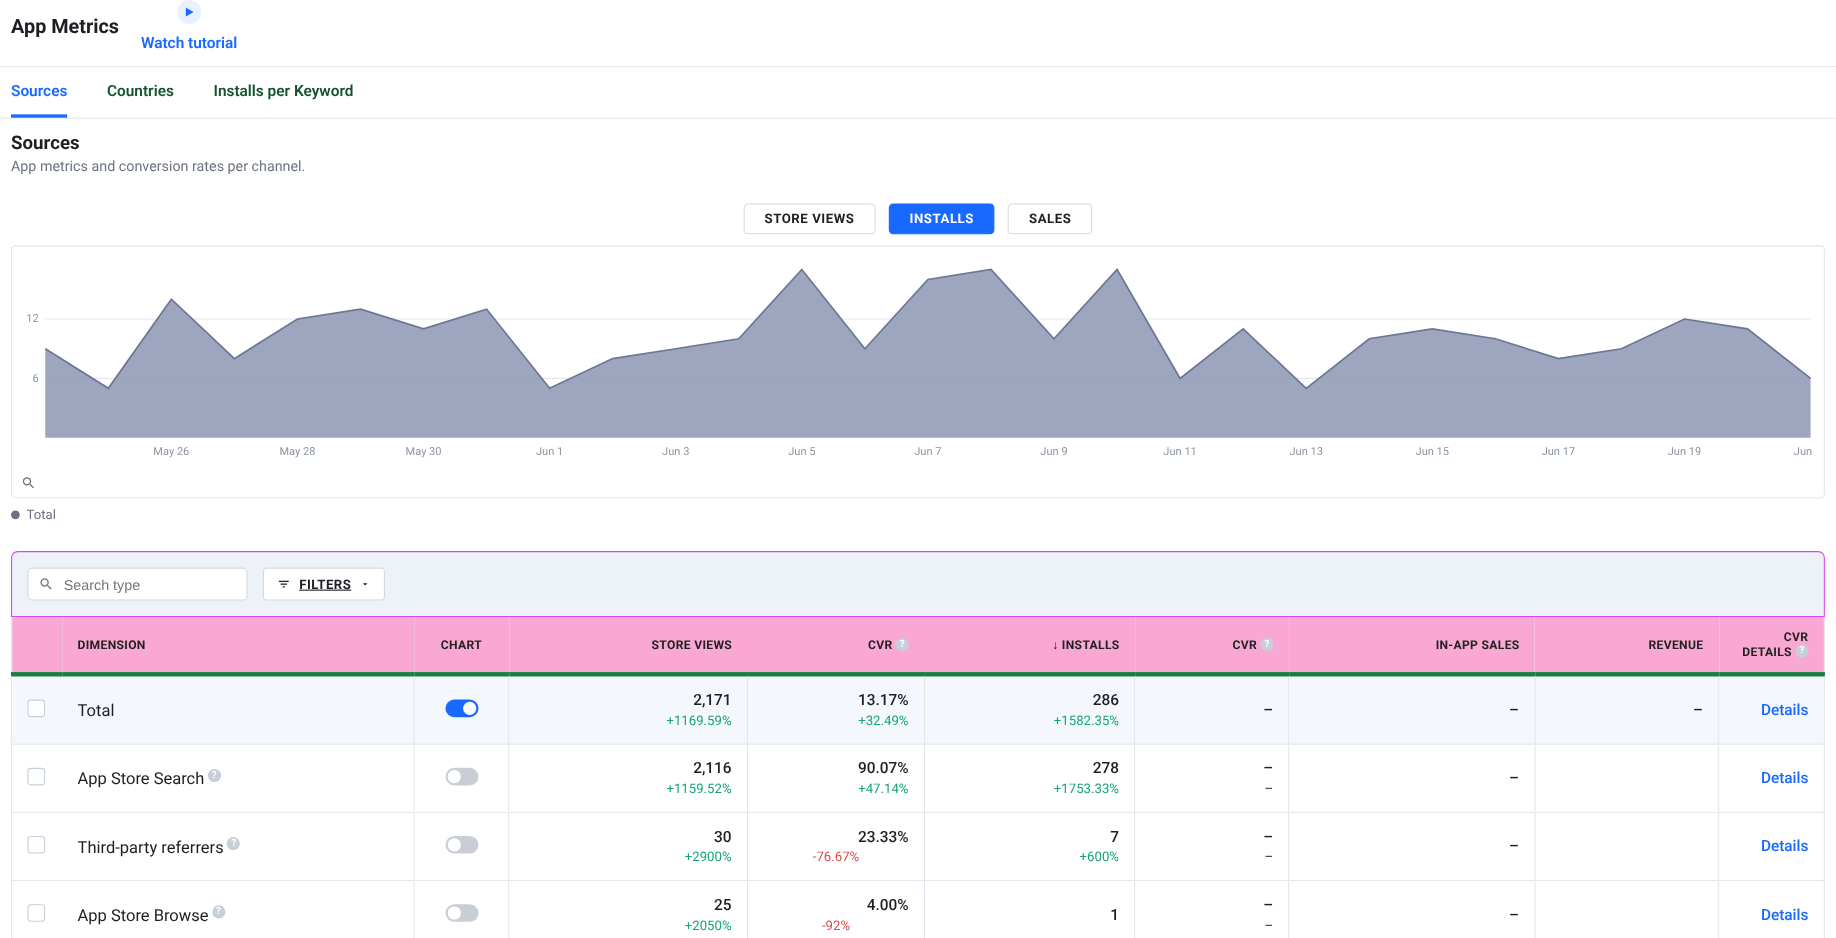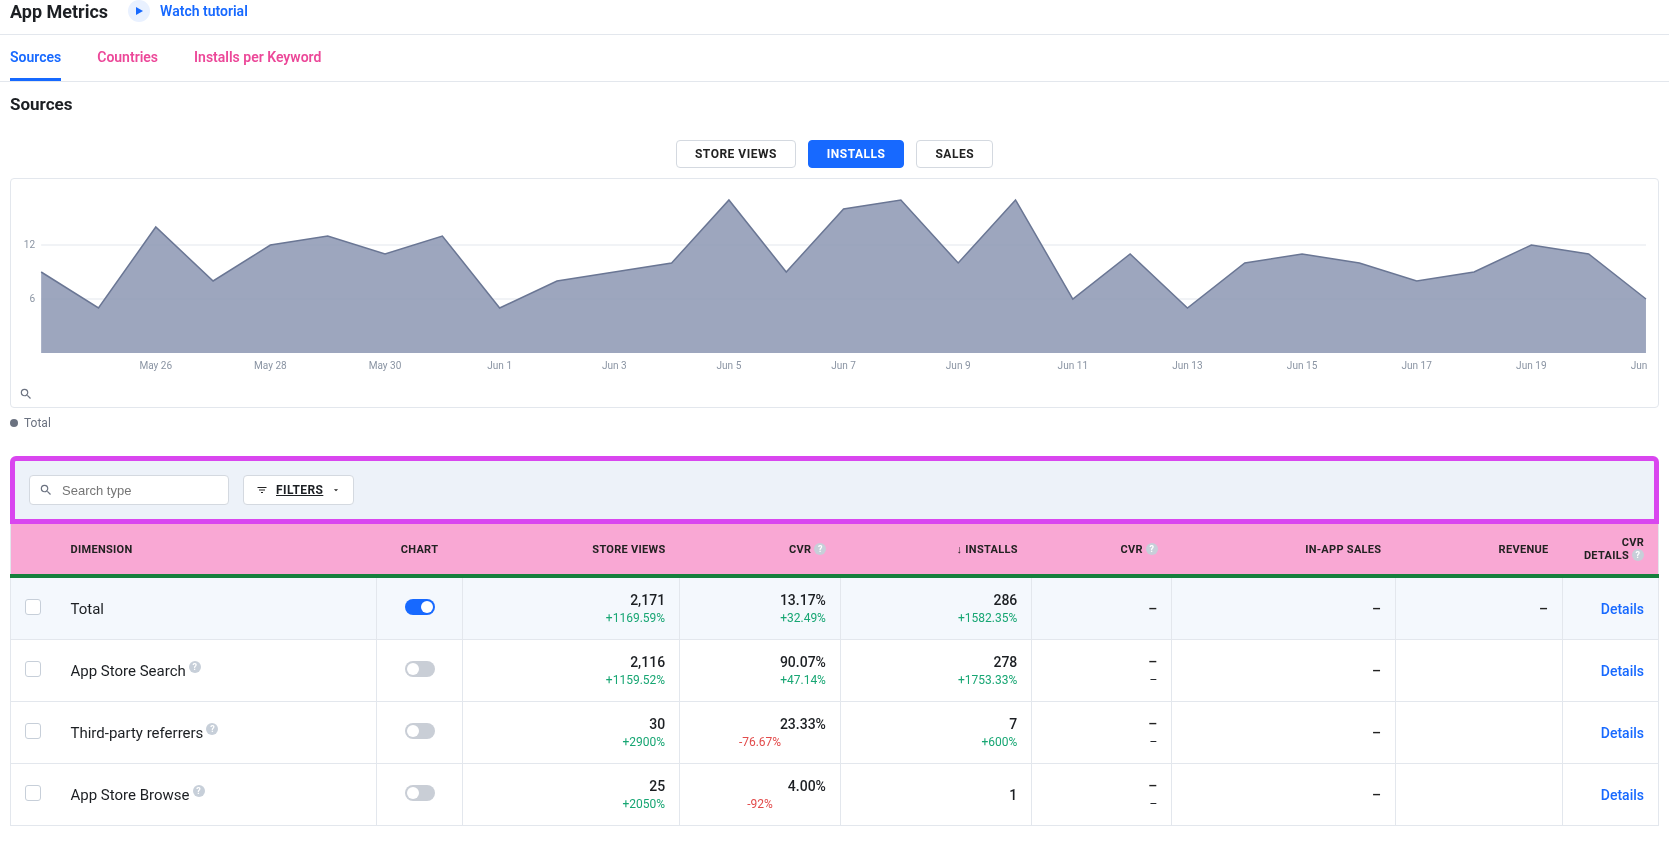--- a/index.html
+++ b/index.html
@@ -1,35 +1,35 @@
 <!DOCTYPE html>
 <html><head>
 <meta charset="utf-8">
 <style>
   * { box-sizing: border-box; }
   html, body { margin:0; padding:0; font-family:-apple-system,BlinkMacSystemFont,"Segoe UI",Roboto,Helvetica,Arial,sans-serif; color:#1c1f23; background:#fff; }
   body { width:1669px; }
   .top-bar { display:flex; align-items:center; padding:0 10px 12px 10px; border-bottom:1px solid #e3e7ed; }
   .page-title { font-size:18px; font-weight:700; margin-right:20px; }
-  .tutorial-link { display:flex; align-items:center; color:#1769ff; font-weight:600; font-size:14px; cursor:pointer; gap:10px;}
+  .tutorial-link { display:flex; align-items:center; color:#1769ff; font-weight:600; font-size:14px; cursor:pointer; gap:10px;flex-direction:column;}
   .play-badge { width:22px; height:22px; border-radius:50%; background:#e9f1ff; display:flex; align-items:center; justify-content:center; }
   .play-badge svg { fill:#1769ff; }
   .tabs { display:flex; gap:36px; padding:0 10px; border-bottom:1px solid #e3e7ed; }
-  .tab { padding:14px 0 13px 0; font-size:14px; font-weight:600; color:#ec4899; cursor:pointer; border-bottom:3px solid transparent; }
+  .tab { padding:14px 0 13px 0; font-size:14px; font-weight:600; color:#14532d; cursor:pointer; border-bottom:3px solid transparent; }
   .tab.active { color:#1769ff; border-bottom-color:#1769ff; }
   .section-head { padding:12px 10px 4px 10px; }
   .section-head .h { font-size:17px; font-weight:700; }
   .section-head .sub { font-size:13px; color:#6b7280; margin-top:4px; }
   .metric-toggle { display:flex; justify-content:center; gap:12px; margin:22px 0 10px 0;}
   .pill { border:1px solid #d4d9e0; border-radius:4px; padding:6px 18px; font-size:12px; font-weight:700; letter-spacing:.5px; color:#222; background:#fff; cursor:pointer; text-transform:uppercase;}
   .pill.active { background:#1769ff; color:#fff; border-color:#1769ff; }
   .chart-wrap { margin:0 10px; border:1px solid #e3e7ed; border-radius:4px; padding:6px 8px 28px 8px; position:relative; }
   .legend { margin:8px 10px 0 10px; font-size:12px; color:#6b7280; display:flex; align-items:center; gap:6px;}
   .legend-dot { width:8px; height:8px; border-radius:50%; background:#6b7280;}
-  .toolbar { margin:26px 10px 0 10px; border:5px solid #d946ef; border-radius:6px 6px 0 0; background:#edf2f9; padding:14px 14px; display:flex; gap:14px; align-items:flex-start;}
+  .toolbar { margin:26px 10px 0 10px; border:1px solid #d946ef; border-radius:6px 6px 0 0; background:#edf2f9; padding:14px 14px; display:flex; gap:14px; align-items:flex-start;}
   .search-box { position:relative; }
   .search-box input { width:200px; height:30px; border:1px solid #d4d9e0; border-radius:4px; padding:0 10px 0 32px; font-size:13px; color:#333; background:#fff;}
   .search-box svg { position:absolute; left:10px; top:8px; fill:#6b7280; }
   .filters-btn { height:30px; border:1px solid #d4d9e0; border-radius:4px; background:#fff; padding:0 12px; display:flex; align-items:center; gap:8px; font-size:12px; font-weight:700; letter-spacing:.4px; cursor:pointer;text-decoration:underline;}
   .filters-btn svg { fill:#222; }
   table.data { width:calc(100% - 20px); margin:0 10px; border-collapse:collapse; border-left:1px solid #e3e7ed; border-right:1px solid #e3e7ed; border-bottom:1px solid #e3e7ed;}
   table.data thead th { font-size:11px; letter-spacing:.3px; color:#222; font-weight:700; text-transform:uppercase; padding:12px 14px; border-bottom:4px solid #15803d; background:#f9a8d4; text-align:right;}
   table.data thead th.left { text-align:left; }
   table.data thead th.center { text-align:center; }
   table.data thead th .hint { display:inline-flex; width:12px; height:12px; border-radius:50%; background:#c7cfd9; color:#fff; font-size:9px; align-items:center; justify-content:center; margin-left:3px; vertical-align:top; font-weight:700;}
@@ -70,20 +70,21 @@
 </div>
 
 <div class="tabs" id="tabs-container">
     <div class="tab active">Sources</div>
     <div class="tab">Countries</div>
     <div class="tab">Installs per Keyword</div>
   </div>
 
 <div class="section-head">
   <div class="h">Sources</div>
+  <div class="sub">App metrics and conversion rates per channel.</div>
 </div>
 
 <div class="metric-toggle" id="metric-buttons">
     <div class="pill">STORE VIEWS</div>
     <div class="pill active">INSTALLS</div>
     <div class="pill">SALES</div>
   </div>
 
 <div class="chart-wrap">
   <svg id="chart-svg" width="100%" height="190" viewBox="0 0 1620 190" preserveAspectRatio="none">

